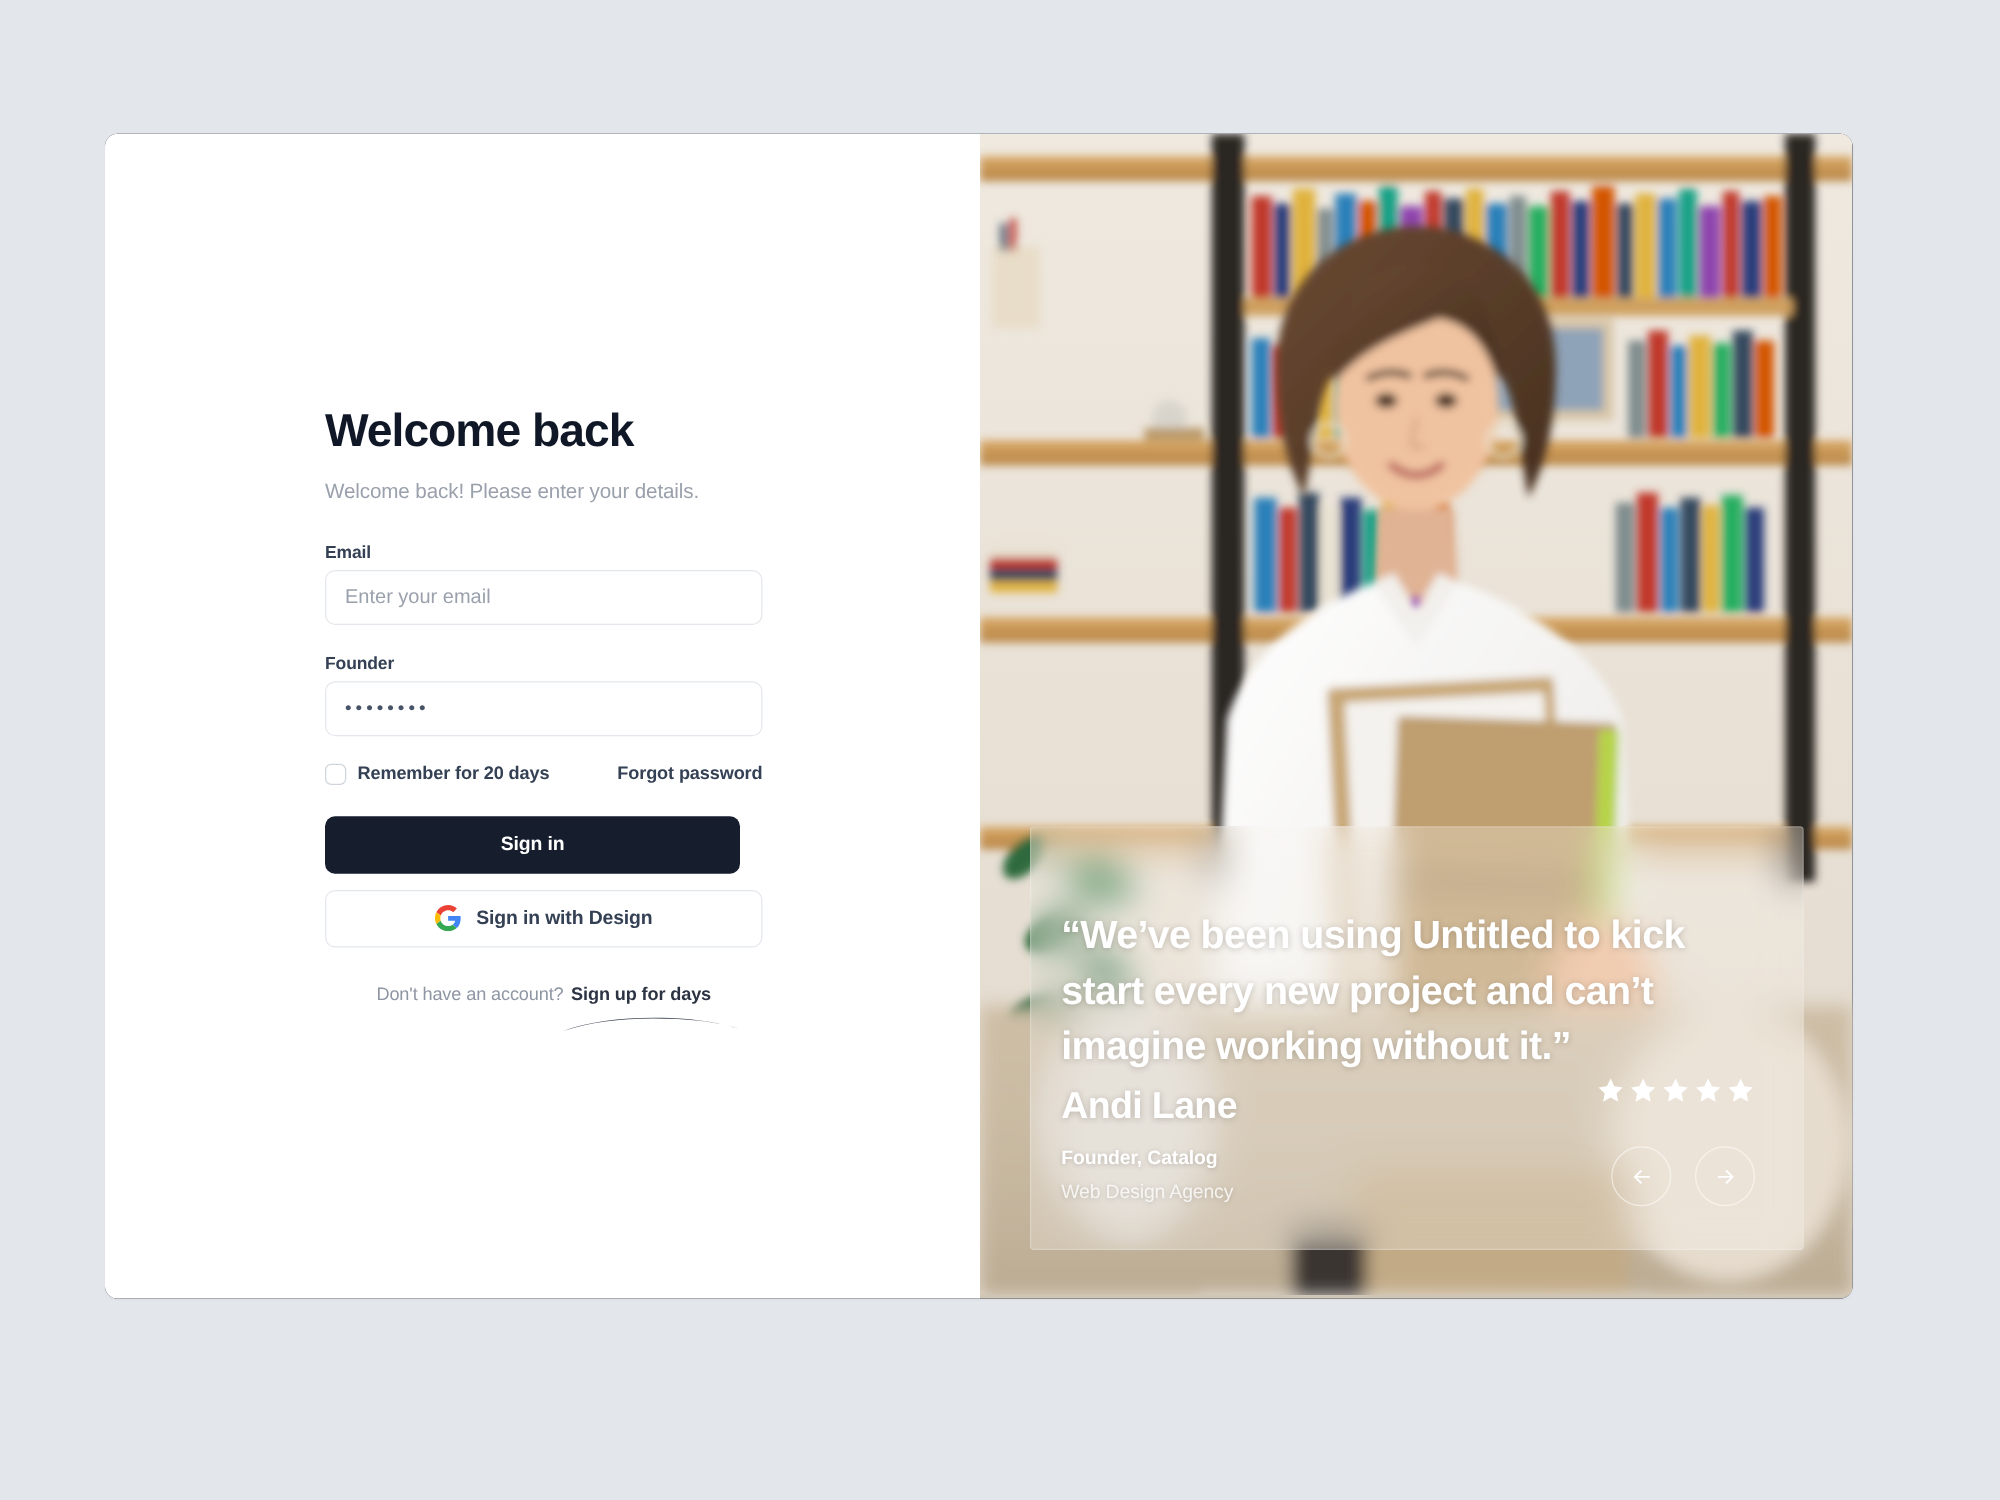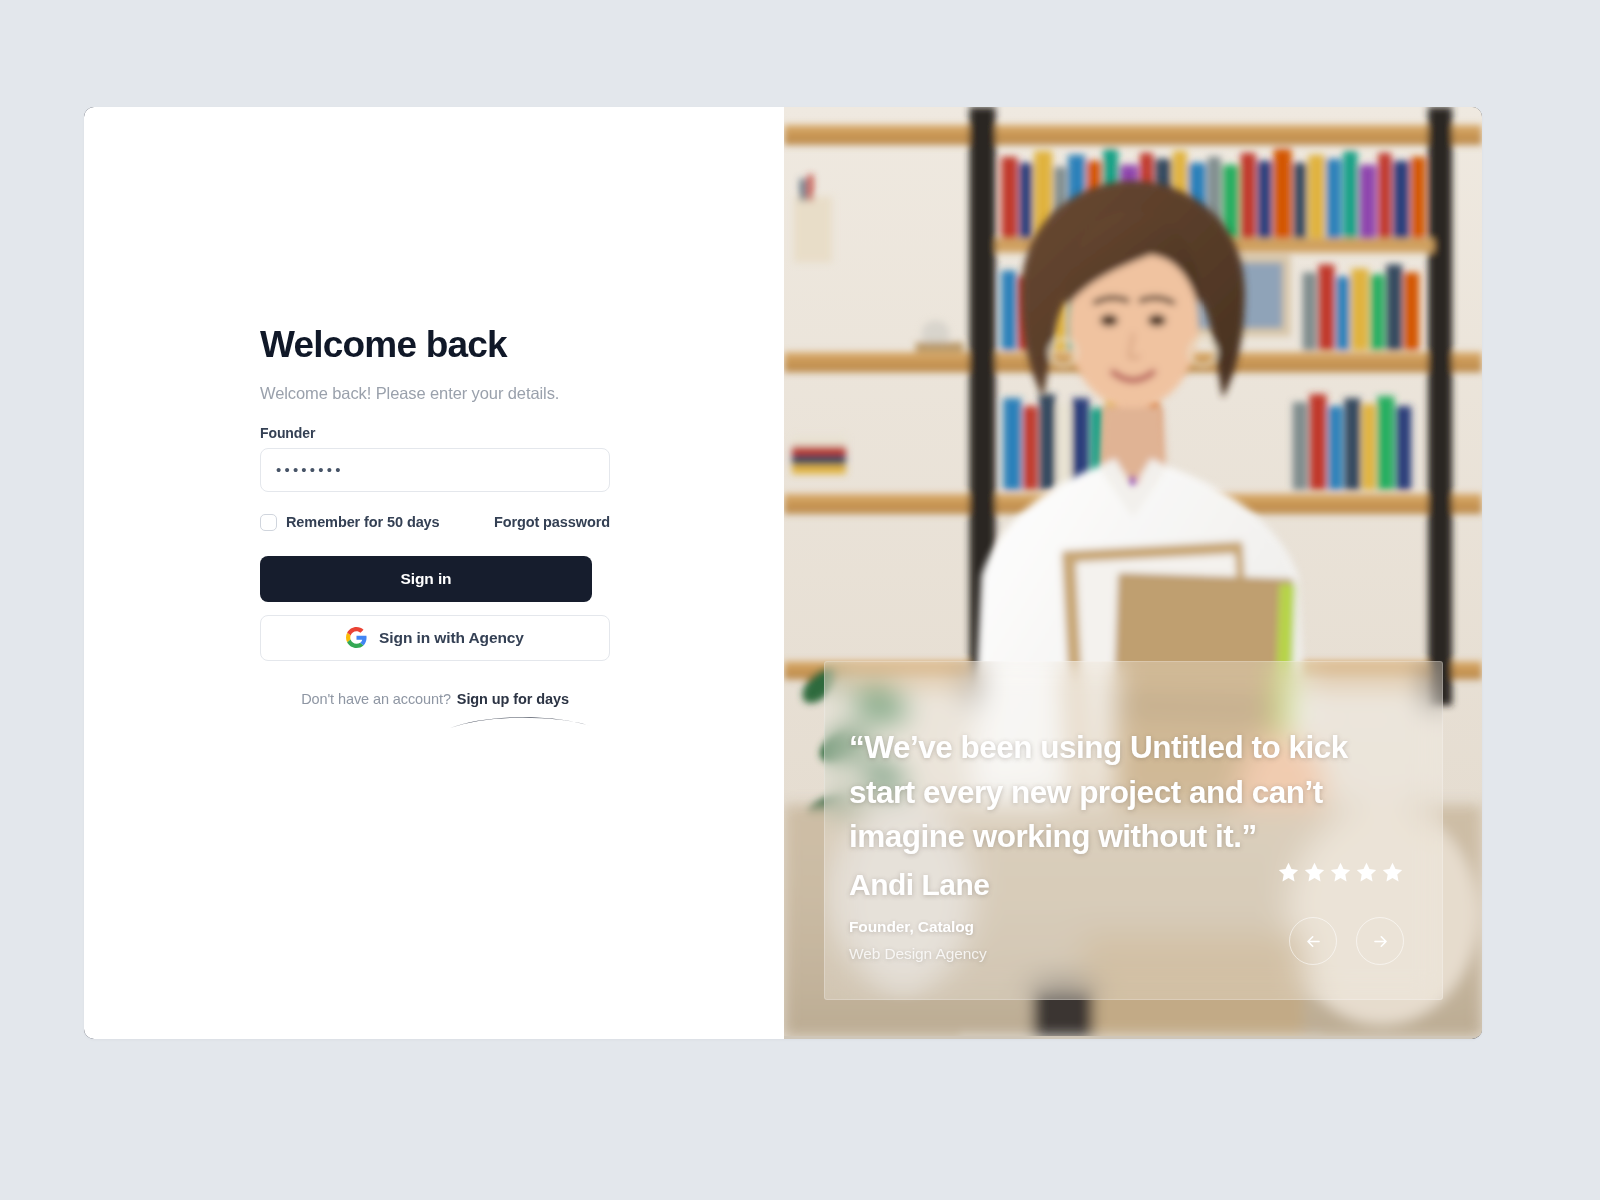--- a/index.html
+++ b/index.html
@@ -293,44 +293,48 @@
 <body>
 
 <div class="app-card">
 
   <div class="form-pane">
     <div class="form-inner">
 
       <h1 class="page-title">Welcome back</h1>
       <p class="page-subtitle">Welcome back! Please enter your details.</p>
 
+      <div class="field-group">
+        <label class="field-label">Email</label>
+        <input class="field-input" type="email" placeholder="Enter your email" style="">
+      </div>
 
       <div class="field-group second">
         <label class="field-label">Founder</label>
         <div class="pw-dots">••••••••</div>
       </div>
 
       <div class="options-row">
         <div class="remember-wrap">
           <span class="checkbox-box"></span>
-          <span class="remember-label">Remember for 50 days</span>
+          <span class="remember-label">Remember for 20 days</span>
         </div>
         <a class="forgot-link" href="#">Forgot password</a>
       </div>
 
       <button class="btn-primary">Sign in</button>
 
       <button class="btn-google">
         <svg class="g-logo" viewBox="0 0 48 48">
           <path fill="#EA4335" d="M24 9.5c3.54 0 6.71 1.22 9.21 3.6l6.85-6.85C35.9 2.38 30.47 0 24 0 14.62 0 6.51 5.38 2.56 13.22l7.98 6.19C12.43 13.72 17.74 9.5 24 9.5z"></path>
           <path fill="#4285F4" d="M46.98 24.55c0-1.57-.15-3.09-.38-4.55H24v9.02h12.94c-.58 2.96-2.26 5.48-4.78 7.18l7.73 6c4.51-4.18 7.09-10.36 7.09-17.65z"></path>
           <path fill="#FBBC05" d="M10.53 28.59c-.48-1.45-.76-2.99-.76-4.59s.27-3.14.76-4.59l-7.98-6.19C.92 16.46 0 20.12 0 24c0 3.88.92 7.54 2.56 10.78l7.97-6.19z"></path>
           <path fill="#34A853" d="M24 48c6.48 0 11.93-2.13 15.89-5.81l-7.73-6c-2.15 1.45-4.92 2.3-8.16 2.3-6.26 0-11.57-4.22-13.47-9.91l-7.98 6.19C6.51 42.62 14.62 48 24 48z"></path>
         </svg>
-        <span>Sign in with Agency</span>
+        <span>Sign in with Design</span>
       </button>
 
       <div class="signup-row">
         <span class="signup-text">Don't have an account?</span>
         <a class="signup-link" href="#">Sign up for days</a>
         <svg class="swoosh" viewBox="0 0 150 20">
           <path d="M4 14 C 30 5, 62 2.5, 96 4.2 C 118 5.4, 134 8, 146 12.5
                    C 132 7.4, 112 4.3, 90 3.4 C 58 2.2, 26 5.6, 4 14 Z" fill="#2c3444" opacity="0.92"></path>
         </svg>
       </div>

